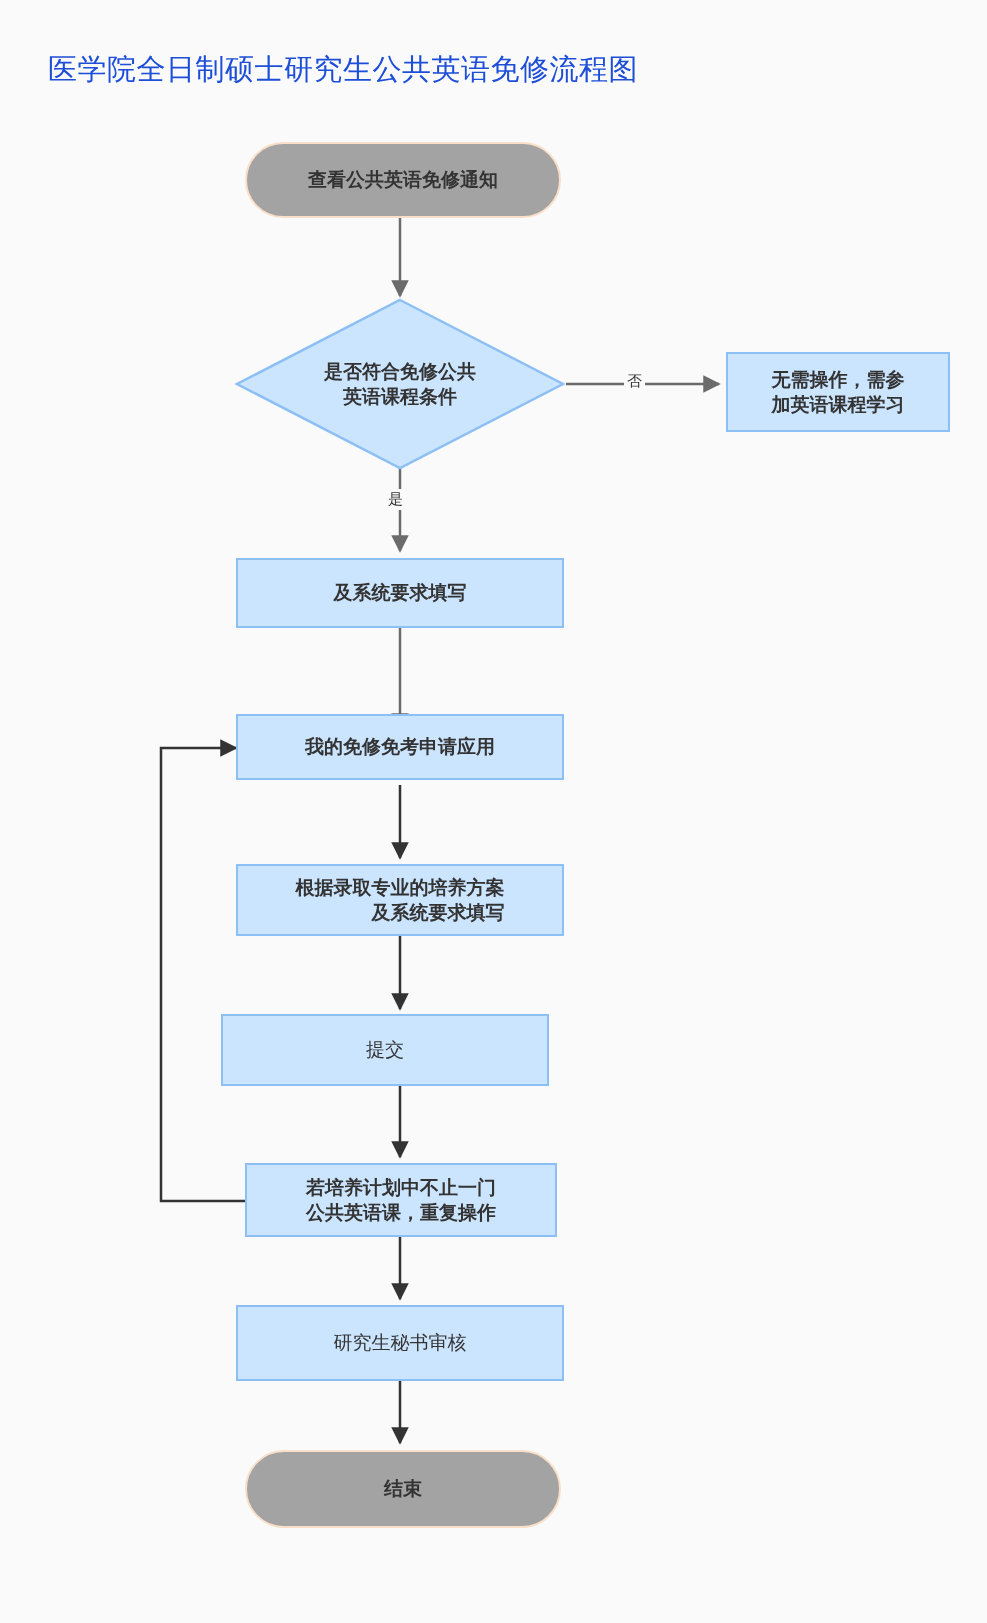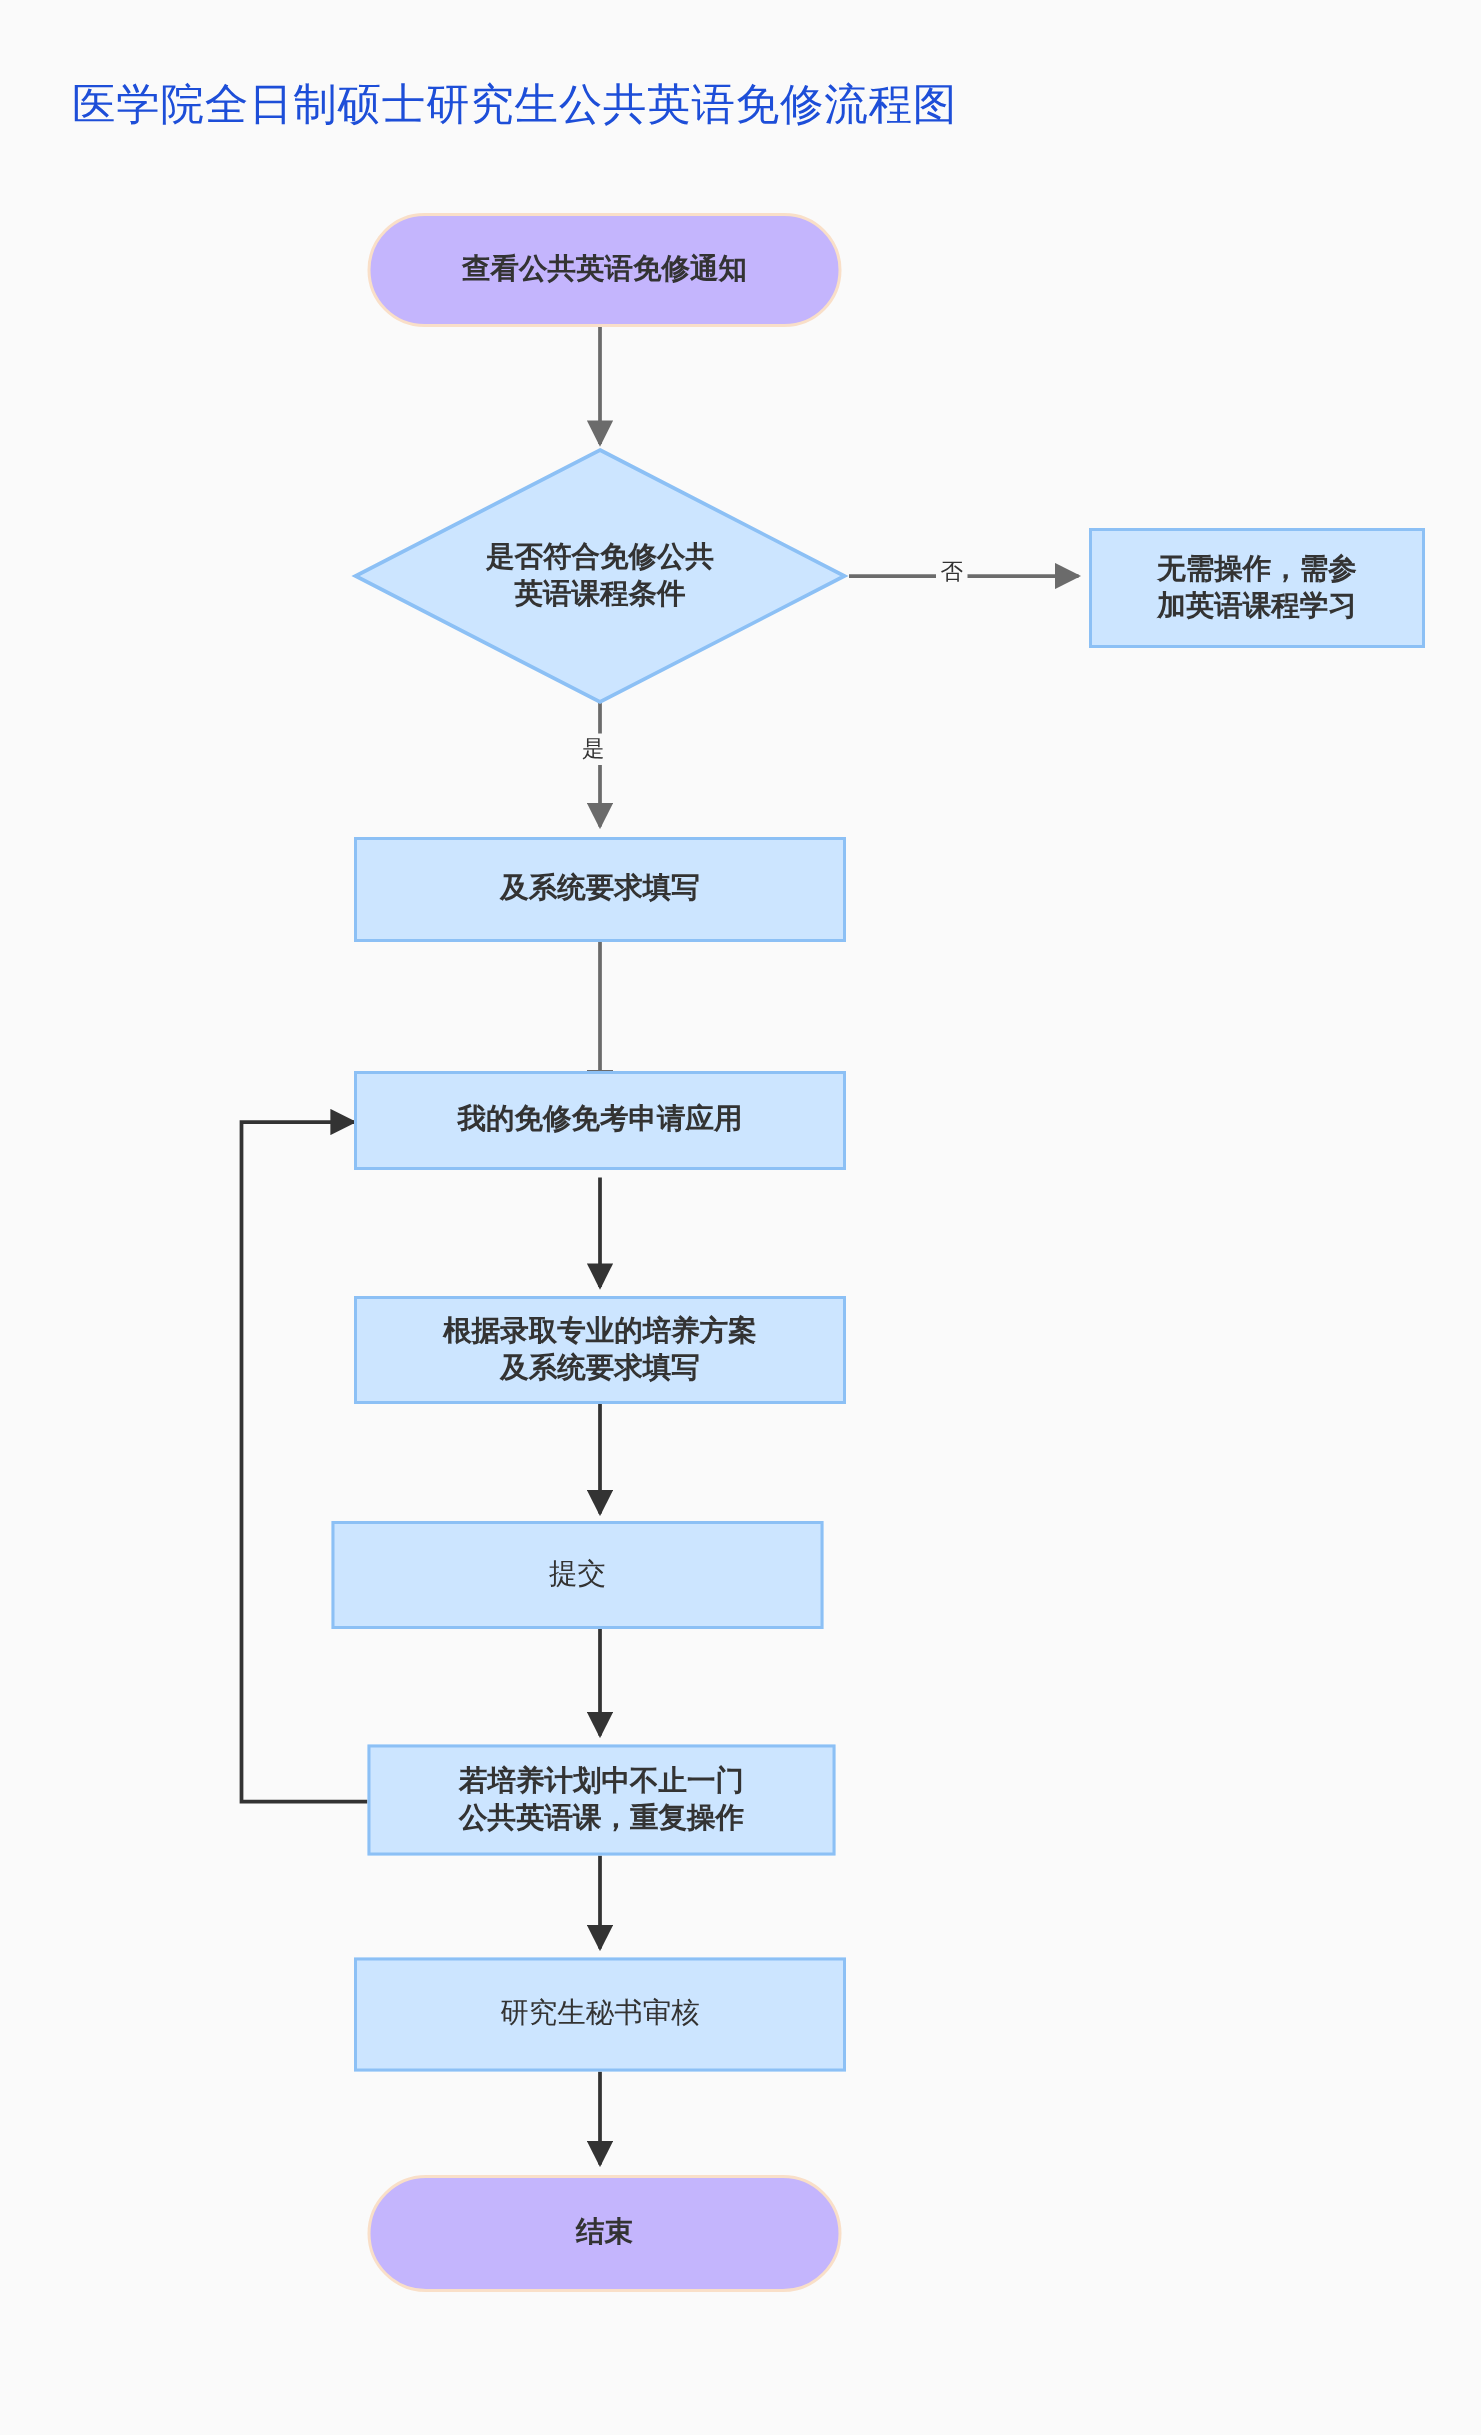--- a/index.html
+++ b/index.html
@@ -42,34 +42,35 @@
     justify-content: center;
     text-align: center;
     z-index: 2;
   }
   .node .label {
     line-height: 1.32;
     white-space: pre-line;
   }
   
   .n-term {
-    background: #c4b5fd;
+    background: #a3a3a3;
     border: 2px solid #f9dfc8;
     border-radius: 40px;
     color: #333333;
     font-weight: bold;
     font-size: 19px;
   }
   
   .n-proc {
     background: #cce5ff;
     border: 2px solid #8cc0f5;
     color: #333333;
     font-weight: bold;
     font-size: 19px;
+    text-align: right;
   }
   .n-proc.plain {
     font-weight: normal;
   }
   
   .n-dec {
     background: transparent;
     border: none;
   }
   .n-dec .diamond-shape {

